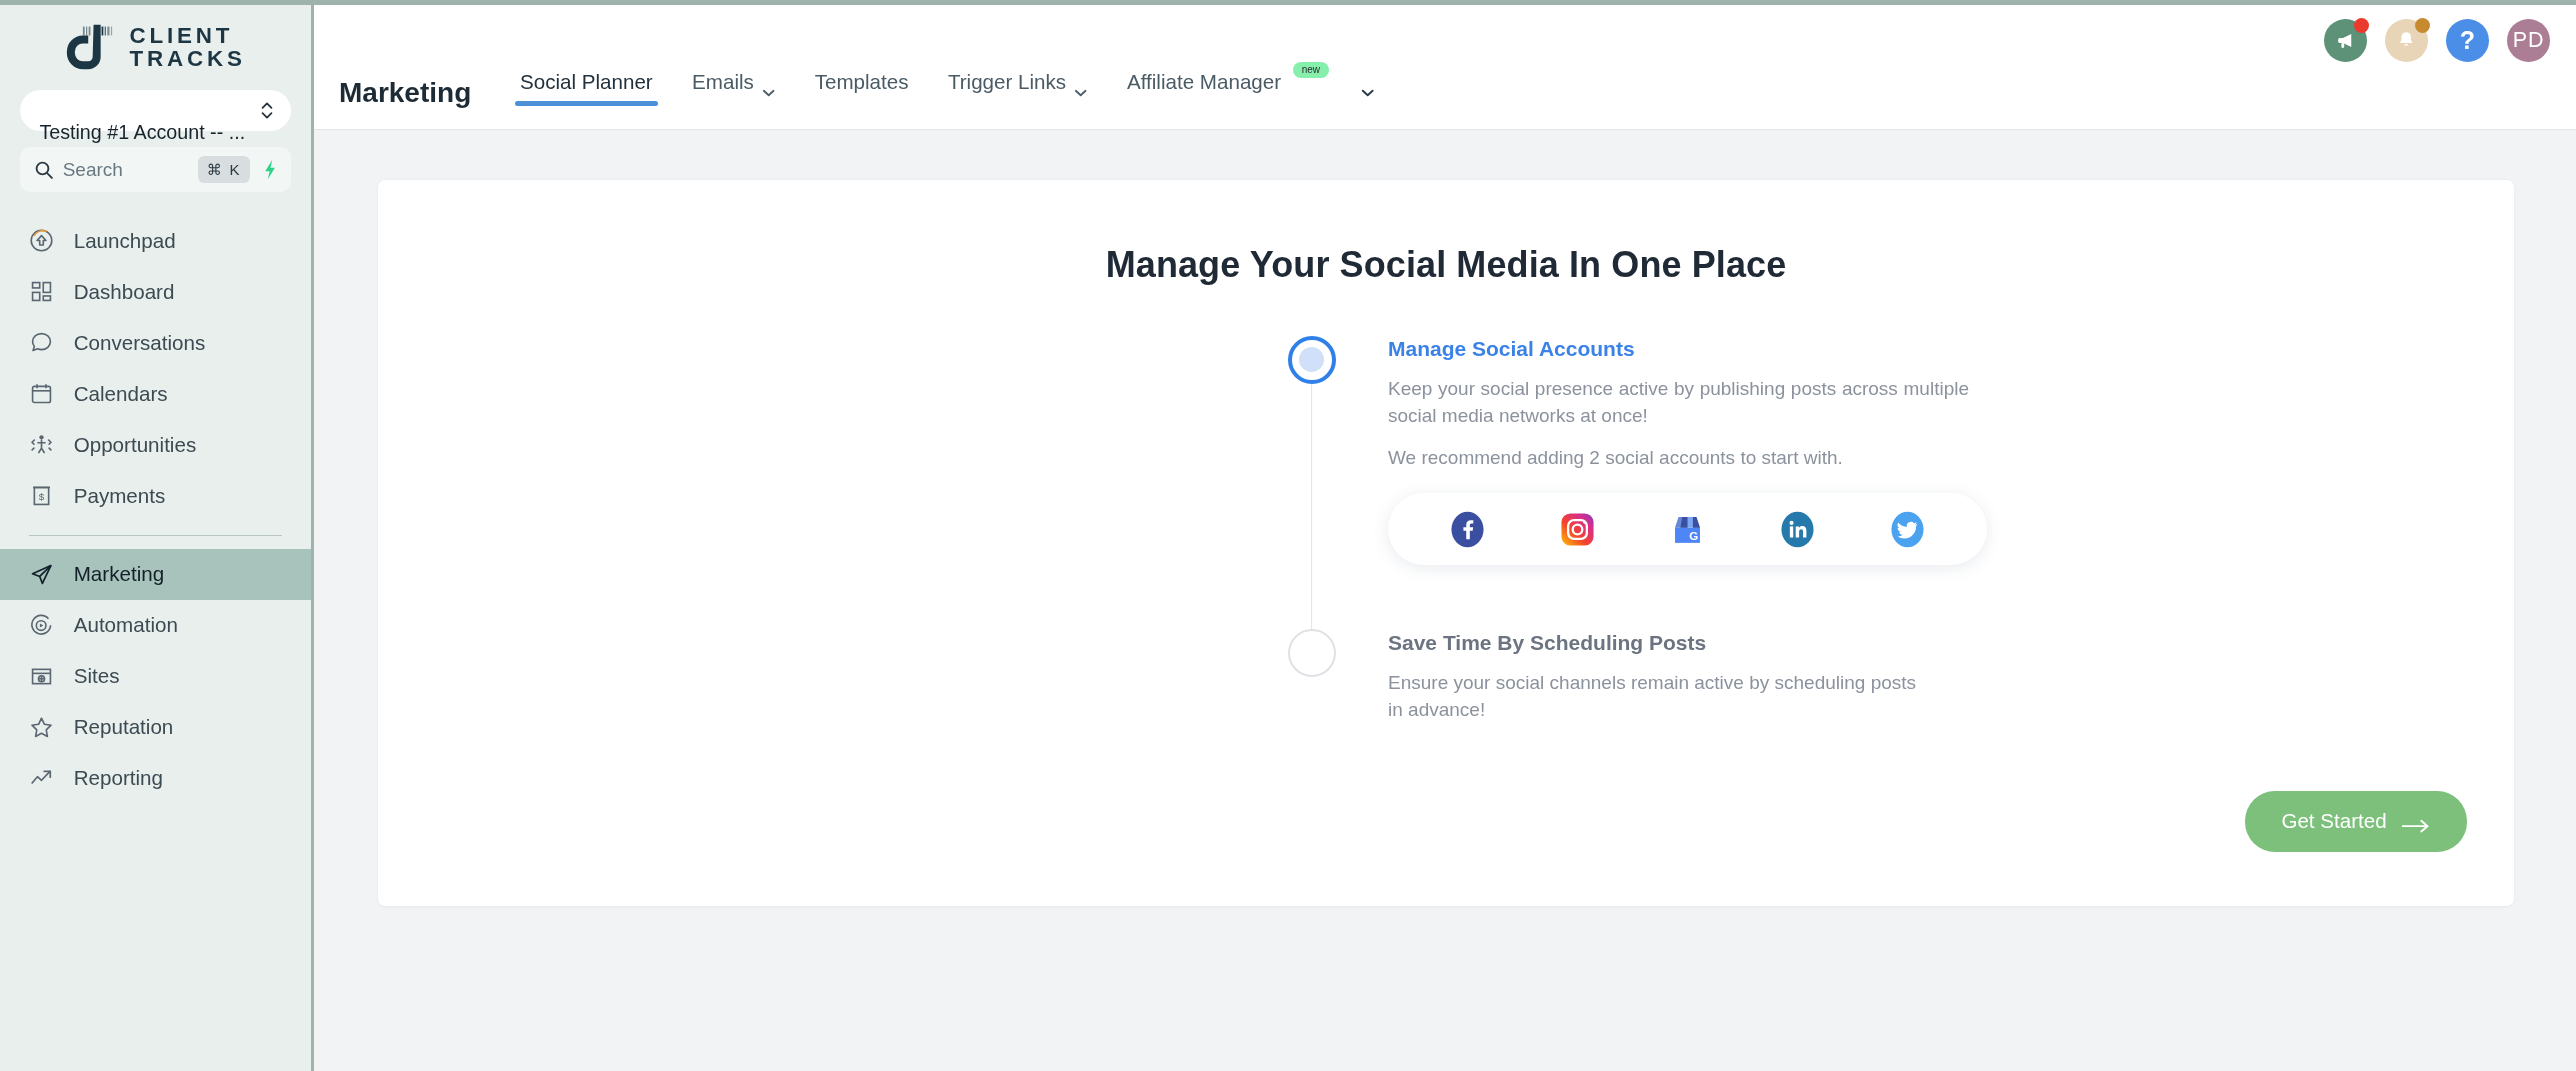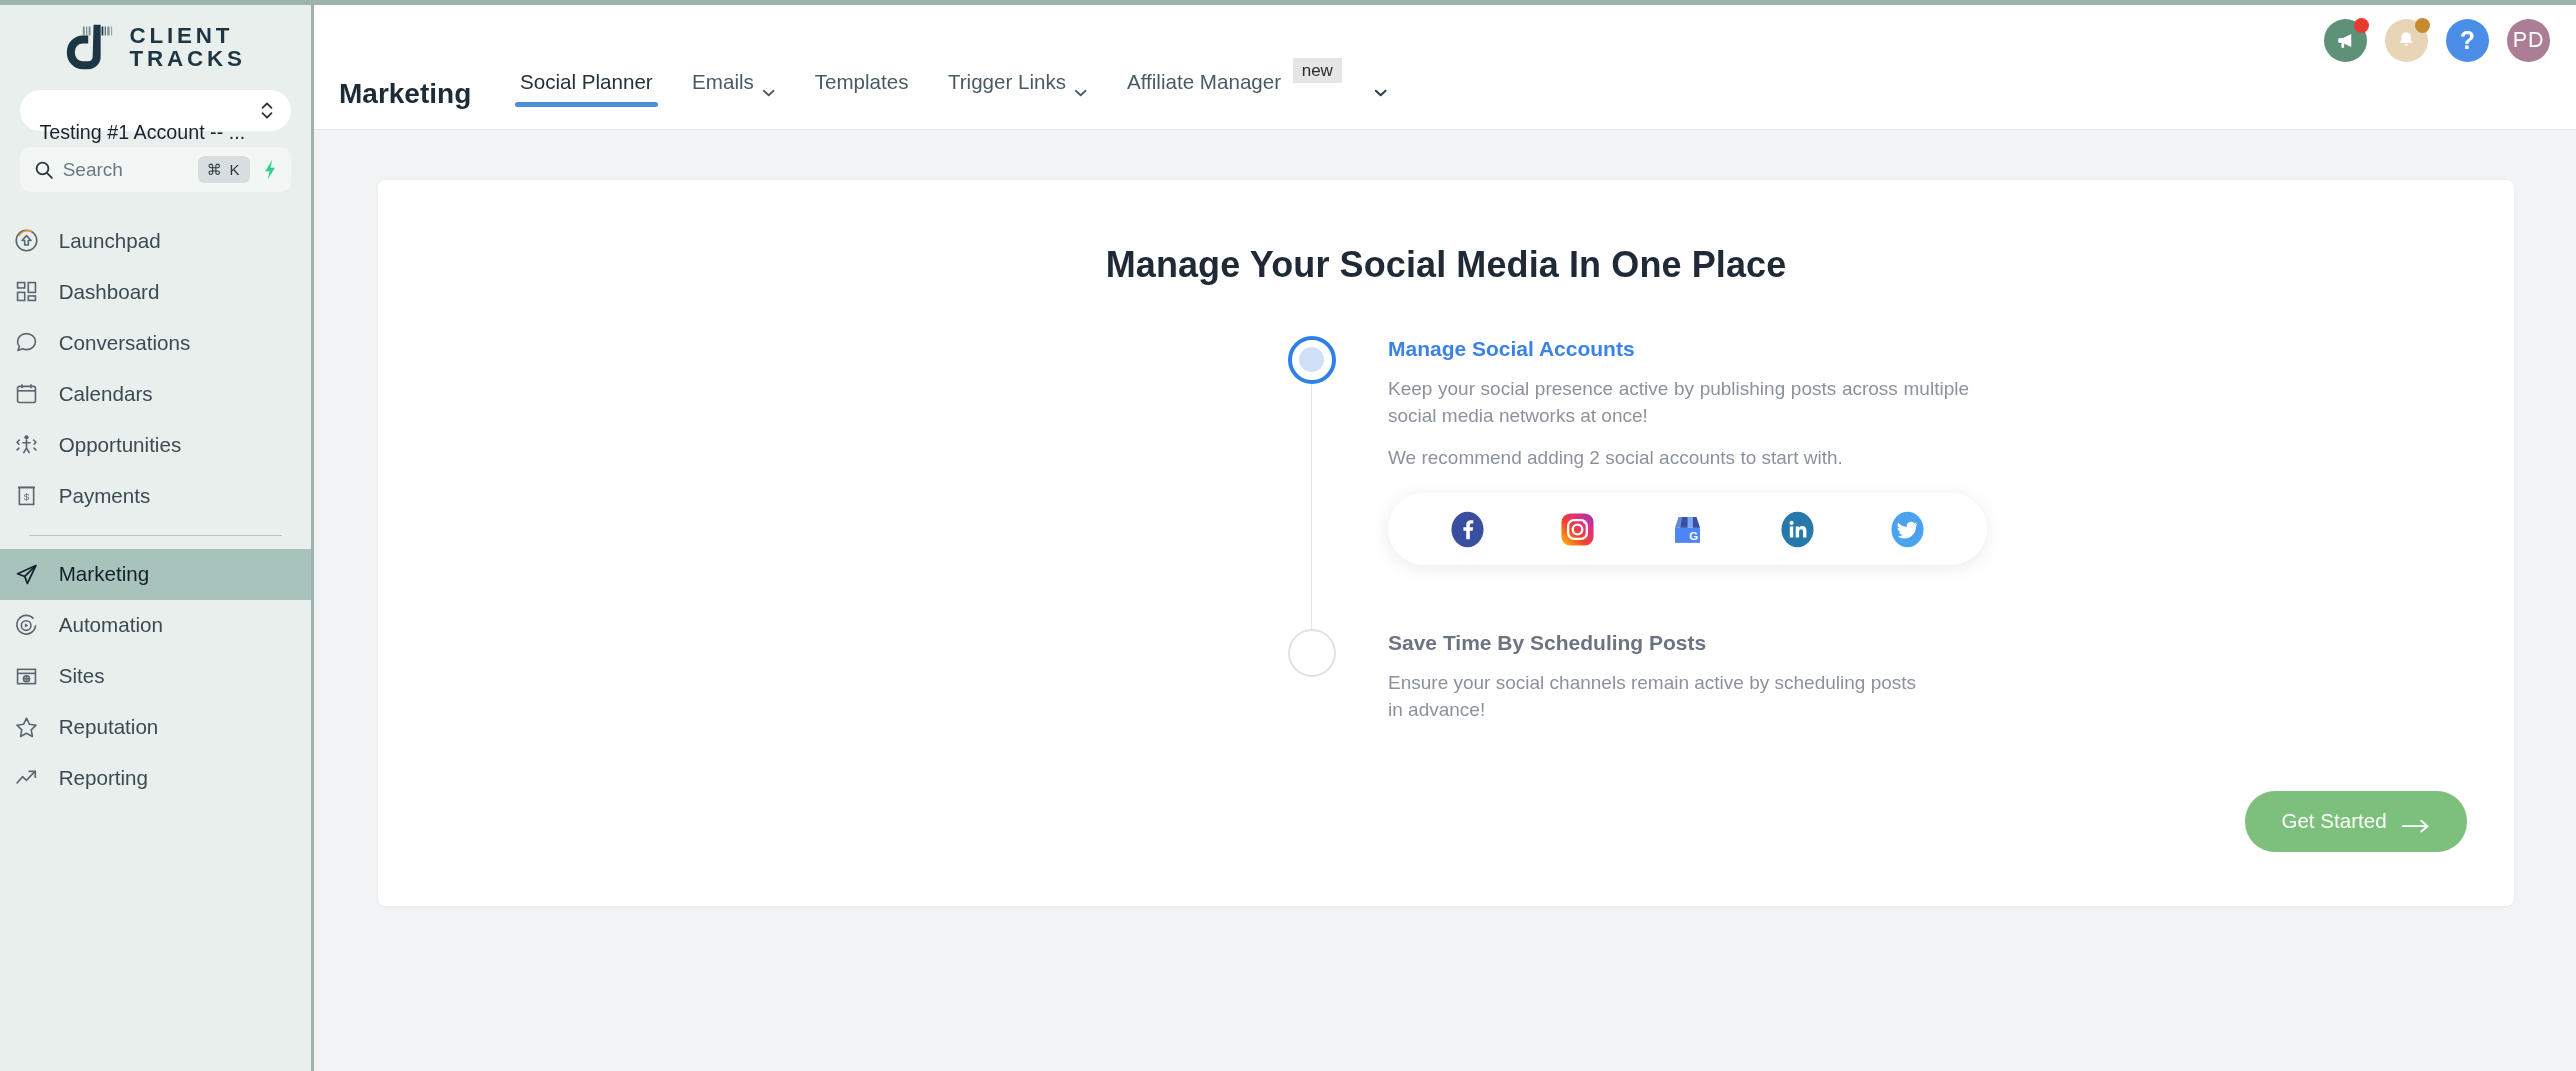--- a/index.html
+++ b/index.html
@@ -53,21 +53,21 @@
   .search-icon { width: 19.7px; height: 19.7px; flex: none; margin-right: 9px; }
   .search-ph { flex: 1; font-size: 19px; color: #6a7880; }
   .kbd {
     background: #d8dee0; border-radius: 6.3px; color: #2a3942;
     font-size: 15px; padding: 4.5px 9px; letter-spacing: 1.8px; margin-right: 9px;
   }
   .bolt { width: 23px; height: 23px; flex: none; }
 
   .nav { margin-top: 23px; }
   .nav-item {
-    display: flex; align-items: center; height: 51px; padding-left: 14px;
+    display: flex; align-items: center; height: 51px; padding-left: 29px;
     gap: 19.7px; cursor: pointer; color: #3f4b53;
   }
   .nav-item .ni-label { font-size: 20.6px; color: #3c4a52; }
   .nav-item.active { background: #a8c3bc; }
   .nav-item.active .ni-label { color: #132028; font-weight: 400; }
   .nav-icon { width: 25px; height: 25px; flex: none; display: block; }
   .nav-divider { margin: 14.3px 29px 12.5px 29px; height: 0.9px; background: #b9c8c4; }
 
   
   .main { flex: 1; height: 1072px; display: flex; flex-direction: column; padding-top: 4.5px; }
@@ -88,22 +88,22 @@
     font-size: 20.6px; color: #4a5b66; padding: 0 19.7px 23px 19.7px; cursor: pointer;
     white-space: nowrap;
   }
   .tab.active { color: #22313c; }
   .tab.active::after {
     content: ""; position: absolute; left: 14.3px; right: 14.3px; bottom: 10.7px;
     height: 4.5px; background: #4a90d9; border-radius: 2.7px;
   }
   .caret { width: 13.4px; height: 8px; flex: none; }
   .badge-new {
-    background: #e5e5e5; color: #2c2c2c; font-size: 17px; font-weight: 500;
-    border-radius: 0; padding: 2.7px 9px; position: relative; top: -11.6px; margin-left: 3.6px;
+    background: #86efac; color: #2c2c2c; font-size: 10px; font-weight: 500;
+    border-radius: 9px; padding: 2.7px 9px; position: relative; top: -11.6px; margin-left: 3.6px;
   }
   .tab-caret-standalone { padding: 0 16px 23px 12.5px; }
 
   .header-actions {
     position: absolute; right: 27px; top: 14.3px; display: flex; align-items: center; gap: 18px;
   }
   .hicon { width: 43px; height: 43px; border-radius: 50%; position: relative;
            display: flex; align-items: center; justify-content: center; cursor: pointer; }
   .hicon.megaphone { background: #5d9279; }
   .hicon.bell { background: #e8d4b6; }

